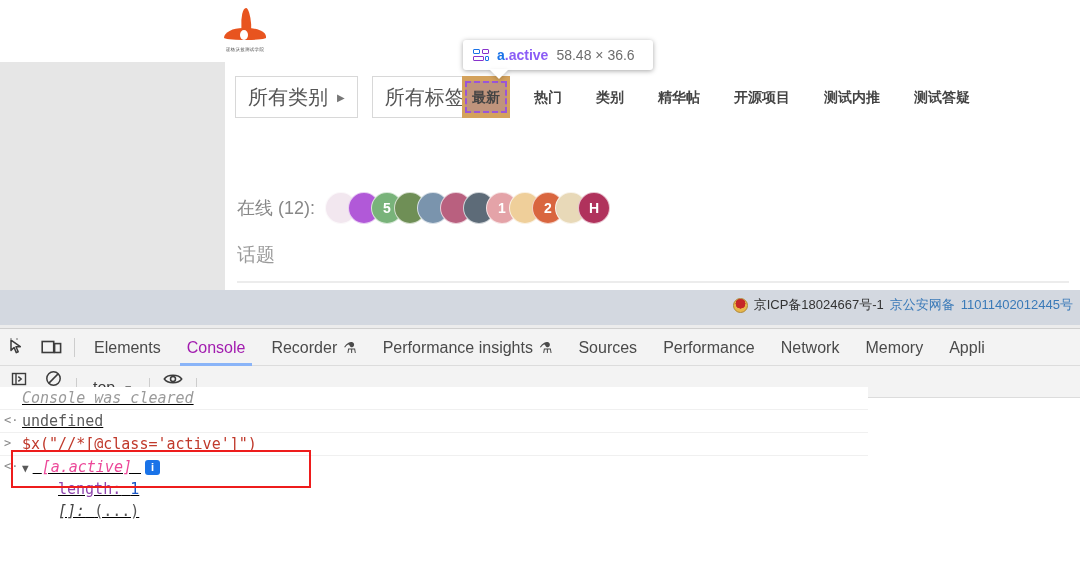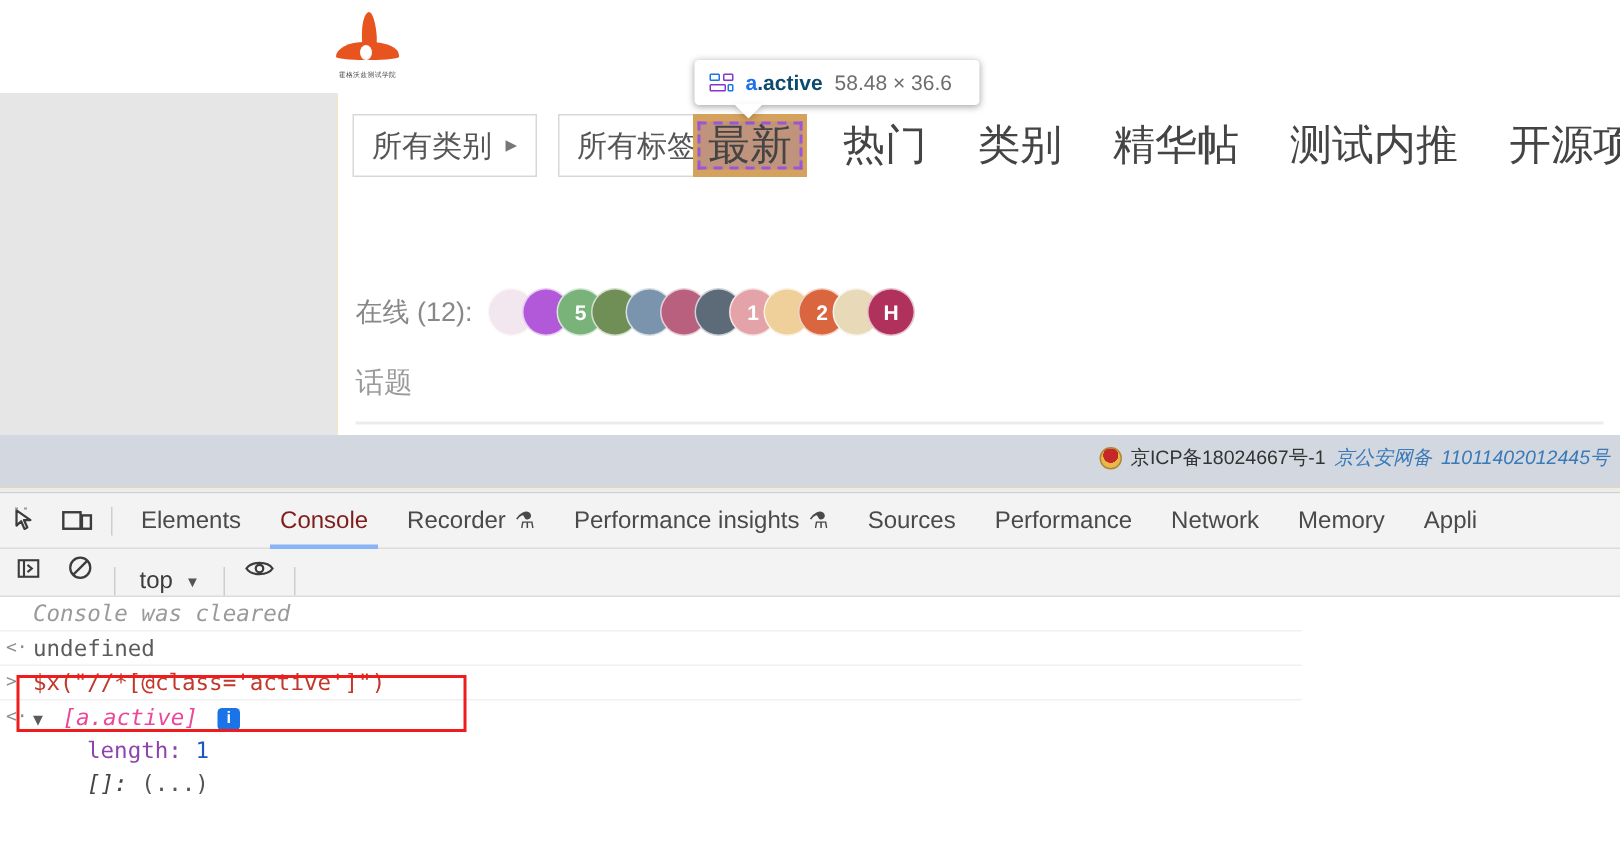--- a/index.html
+++ b/index.html
@@ -65,22 +65,22 @@
     display: flex; align-items: center; gap: 9px;
     font-size: 20px; color: #555; white-space: nowrap; cursor: pointer;
   }
   .dropdown-btn .caret { font-size: 10px; color: #777; }
 
   #nav-tabs {
     position: absolute; left: 237px; top: 14px; height: 42px;
     display: flex; align-items: center; gap: 0;
   }
   .nav-tab {
-    font-size: 28px; color: #444; padding: 0 17px; line-height: 42px;
-    white-space: nowrap; cursor: pointer;
+    font-size: 14px; color: #444; padding: 0 17px; line-height: 42px;
+    white-space: nowrap; cursor: pointer; font-weight: bold;
   }
   .nav-tab.selected {
     position: relative; background: #d4a25c; color: #444;
     padding: 0 10px; margin: 0 7px 0 0;
   }
   .nav-tab.selected .hl-box {
     position: absolute; left: 3px; top: 5px; right: 3px; bottom: 5px;
     border: 2px dashed #9a55d8; background: rgba(140,110,210,.28);
     pointer-events: none;
   }
@@ -129,21 +129,21 @@
   #footer-inner {
     position: absolute; right: 7px; top: 6px;
     display: flex; align-items: center; gap: 6px;
     font-size: 13px; color: #333;
   }
   .police-badge {
     width: 15px; height: 15px; border-radius: 50%;
     background: radial-gradient(circle at 50% 35%, #c62828 0 46%, #e8b84b 48% 100%);
     border: 1px solid #b08634; flex: 0 0 auto;
   }
-  #footer-inner .lnk { color: #3a7ab8; cursor: pointer; font-style: italic; }
+  #footer-inner .lnk { color: #3a7ab8; cursor: pointer; }
   #footer-inner .plain { color: #333; }
   #page-bottom-strip {
     position: absolute; left: 0; top: 325px; width: 1080px; height: 3px;
     background: #ececec;
   }
 
   
   #inspect-tip {
     position: absolute; left: 463px; top: 40px; width: 190px; height: 30px;
     background: #ffffff; border-radius: 3px;
@@ -156,21 +156,21 @@
     position: absolute; border: 1.6px solid #1a73e8; border-radius: 1px; background: #fff;
   }
   #inspect-tip .grid-ico i:nth-child(1) { left:0; top:0; width:7px; height:5px; }
   #inspect-tip .grid-ico i:nth-child(2) { left:9px; top:0; width:7px; height:5px; border-color:#8833cc; }
   #inspect-tip .grid-ico i:nth-child(3) { left:0; top:7px; width:11px; height:5px; border-color:#8833cc; }
   #inspect-tip .grid-ico i:nth-child(4) { left:12px; top:7px; width:4px; height:5px; }
   #inspect-tip .sel {
     font-size: 14px; font-weight: bold; white-space: nowrap;
   }
   #inspect-tip .sel .tag { color: #1a73e8; }
-  #inspect-tip .sel .cls { color: #0c4a6e; }
+  #inspect-tip .sel .cls { color: #8b5cf6; }
   #inspect-tip .dims { font-size: 14px; color: #6d6d6d; white-space: nowrap; }
   #inspect-tip .arrow {
     position: absolute; left: 26px; bottom: -9px; width: 0; height: 0;
     border-left: 10px solid transparent; border-right: 10px solid transparent;
     border-top: 10px solid #ffffff;
     filter: drop-shadow(0 2px 2px rgba(0,0,0,.18));
   }
 
   
   #devtools {
@@ -186,21 +186,21 @@
     width: 34px; height: 37px; display: flex; align-items: center; justify-content: center;
     cursor: pointer; flex: 0 0 auto;
   }
   .dt-sep { width: 1px; height: 19px; background: #cdcdcd; margin: 0 6px; flex: 0 0 auto; }
   .dt-tab {
     height: 37px; line-height: 37px; padding: 0 13px;
     font-size: 16px; color: #4a4a4a; white-space: nowrap; cursor: pointer;
     position: relative; flex: 0 0 auto;
     display: flex; align-items: center; gap: 6px;
   }
-  .dt-tab.active { color: #7f1d1d; }
+  .dt-tab.active { color: #a21caf; }
   .dt-tab.active::after {
     content: ""; position: absolute; left: 6px; right: 6px; bottom: 0; height: 3px;
     background: #8ab4f8;
   }
   .flask { font-size: 15px; color: #4a4a4a; }
 
   #dt-console-bar {
     position: absolute; left: 0; top: 37px; width: 1080px; height: 32px;
     background: #f3f3f3; border-bottom: 1px solid #dcdcdc;
     display: flex; align-items: flex-end; padding-left: 2px;
@@ -212,23 +212,23 @@
   #ctx-select .caret { font-size: 10px; color: #555; }
   #filter-input {
     width: 860px; height: 22px; margin-left: 6px;
     border: 1px solid #cfcfcf; background: #fff;
     font-size: 15px; color: #777; padding: 0 7px;
     font-family: "Liberation Sans", sans-serif;
   }
   #filter-input::placeholder { color: #8b8b8b; }
 
   #dt-log {
-    position: absolute; left: 0; top: 69px; width: 868px; height: 171px;
+    position: absolute; left: 0; top: 58px; width: 868px; height: 171px;
     background: #ffffff; font-family: "DejaVu Sans Mono", monospace;
-    font-size: 15px; overflow: hidden;
+    font-size: 15px; overflow: hidden; text-decoration: underline;
   }
   .log-row {
     position: relative; min-height: 22px; padding: 2px 0 2px 22px;
     border-bottom: 1px solid #f0f0f0; white-space: nowrap;
   }
   .log-row.nob { border-bottom: none; }
   .gutter {
     position: absolute; left: 4px; top: 3px; font-size: 12px; color: #8a8a8a;
     font-family: "DejaVu Sans Mono", monospace;
   }
@@ -292,22 +292,22 @@
       </div>
 
       <div id="nav-tabs">
         <div class="nav-tab selected">
           <span class="hl-box"></span>
           <span class="lbl">最新</span>
         </div>
         <div class="nav-tab">热门</div>
         <div class="nav-tab">类别</div>
         <div class="nav-tab">精华帖</div>
+        <div class="nav-tab">开源项目</div>
         <div class="nav-tab">测试内推</div>
-        <div class="nav-tab">开源项目</div>
         <div class="nav-tab">测试答疑</div>
       </div>
 
       <div id="online-row">
         <span id="online-label">在线 (12):</span>
         <span id="avatars">
           <span class="avatar" style="background:#f2e7ef"></span>
           <span class="avatar" style="background:#b159d8"></span>
           <span class="avatar" style="background:#79b37a">5</span>
           <span class="avatar" style="background:#6f8f56"></span>

